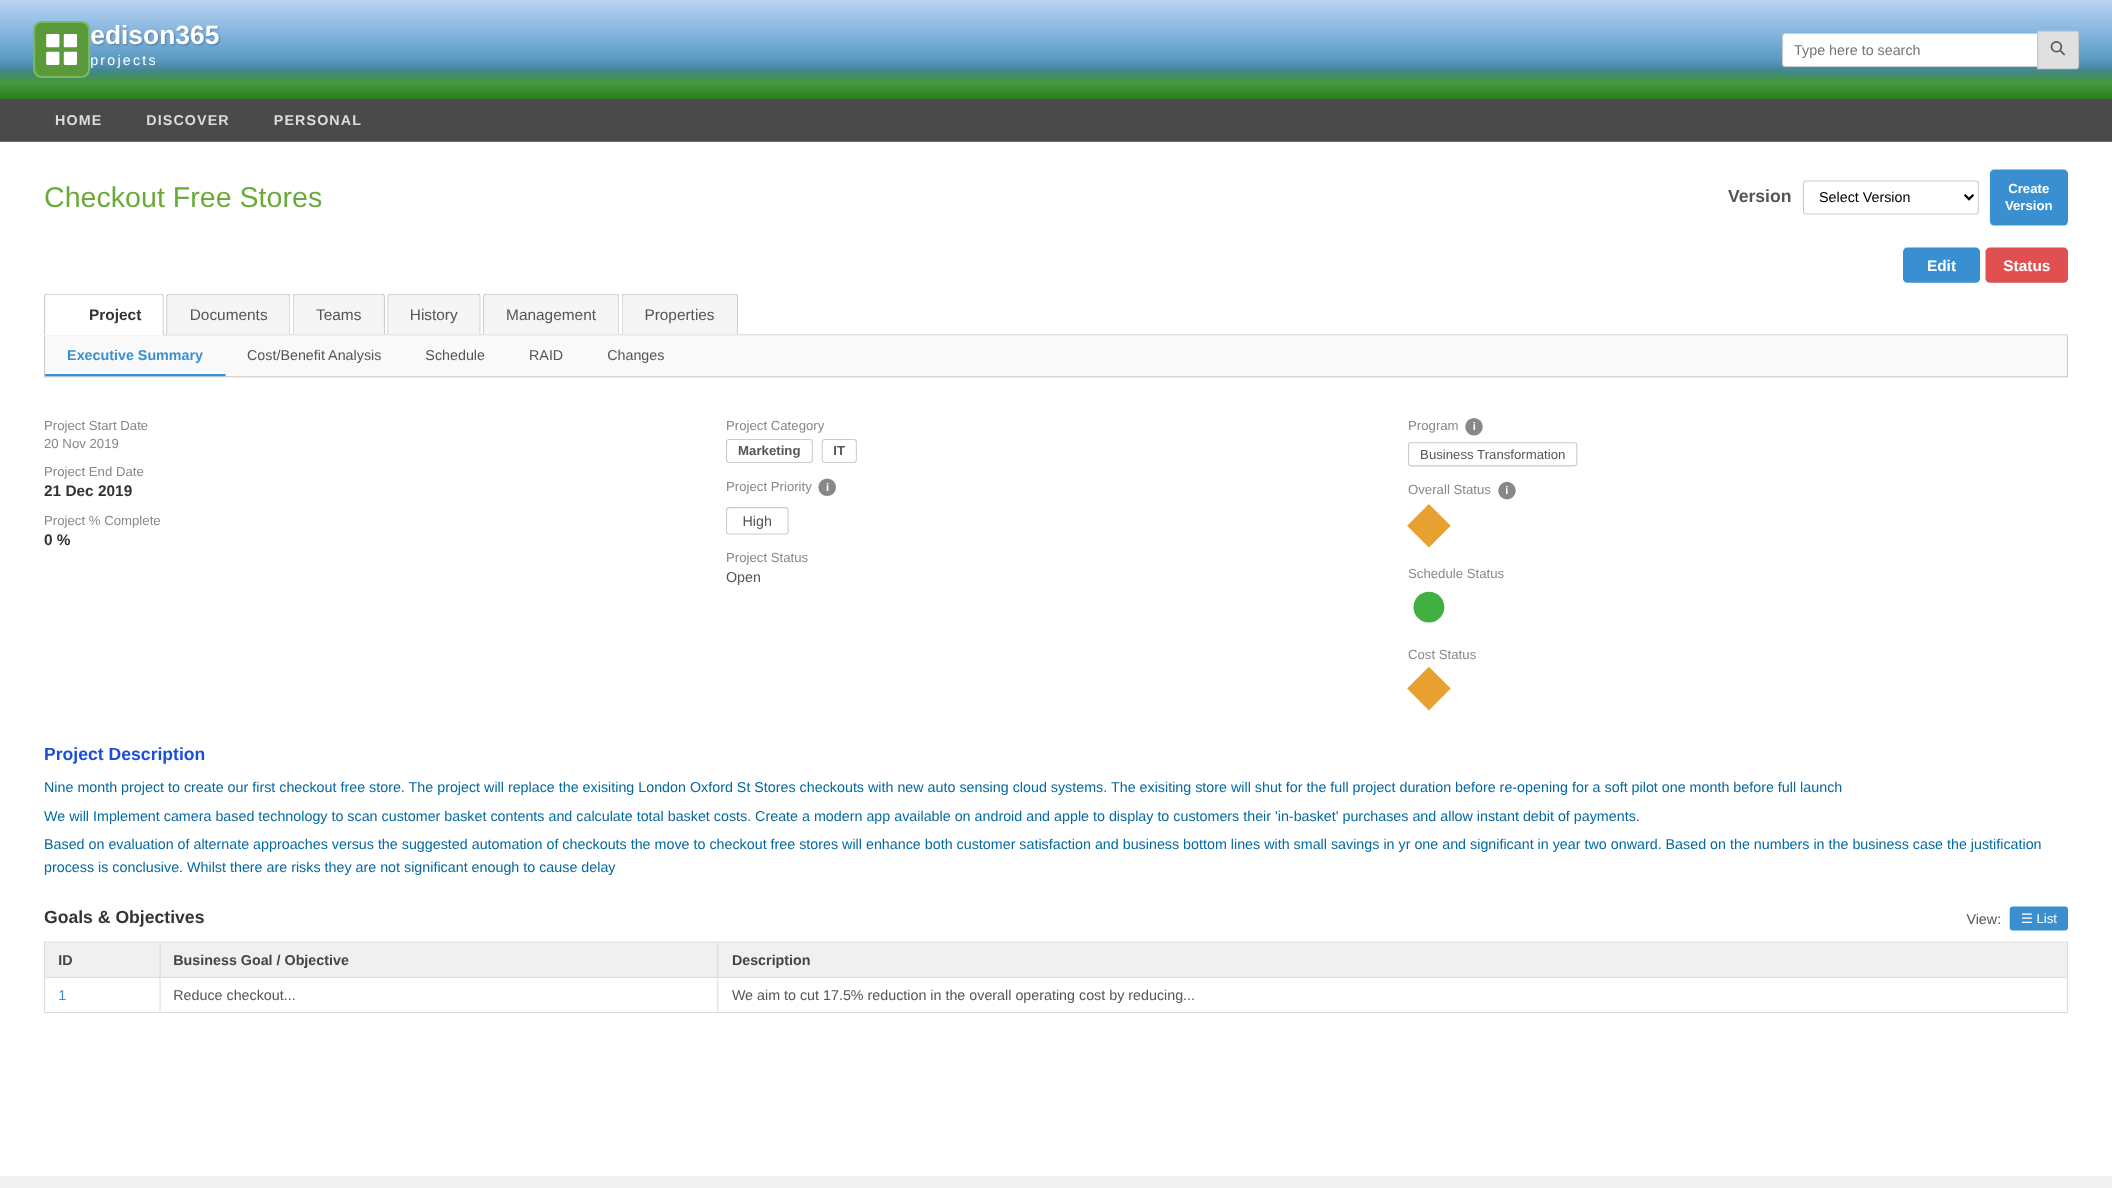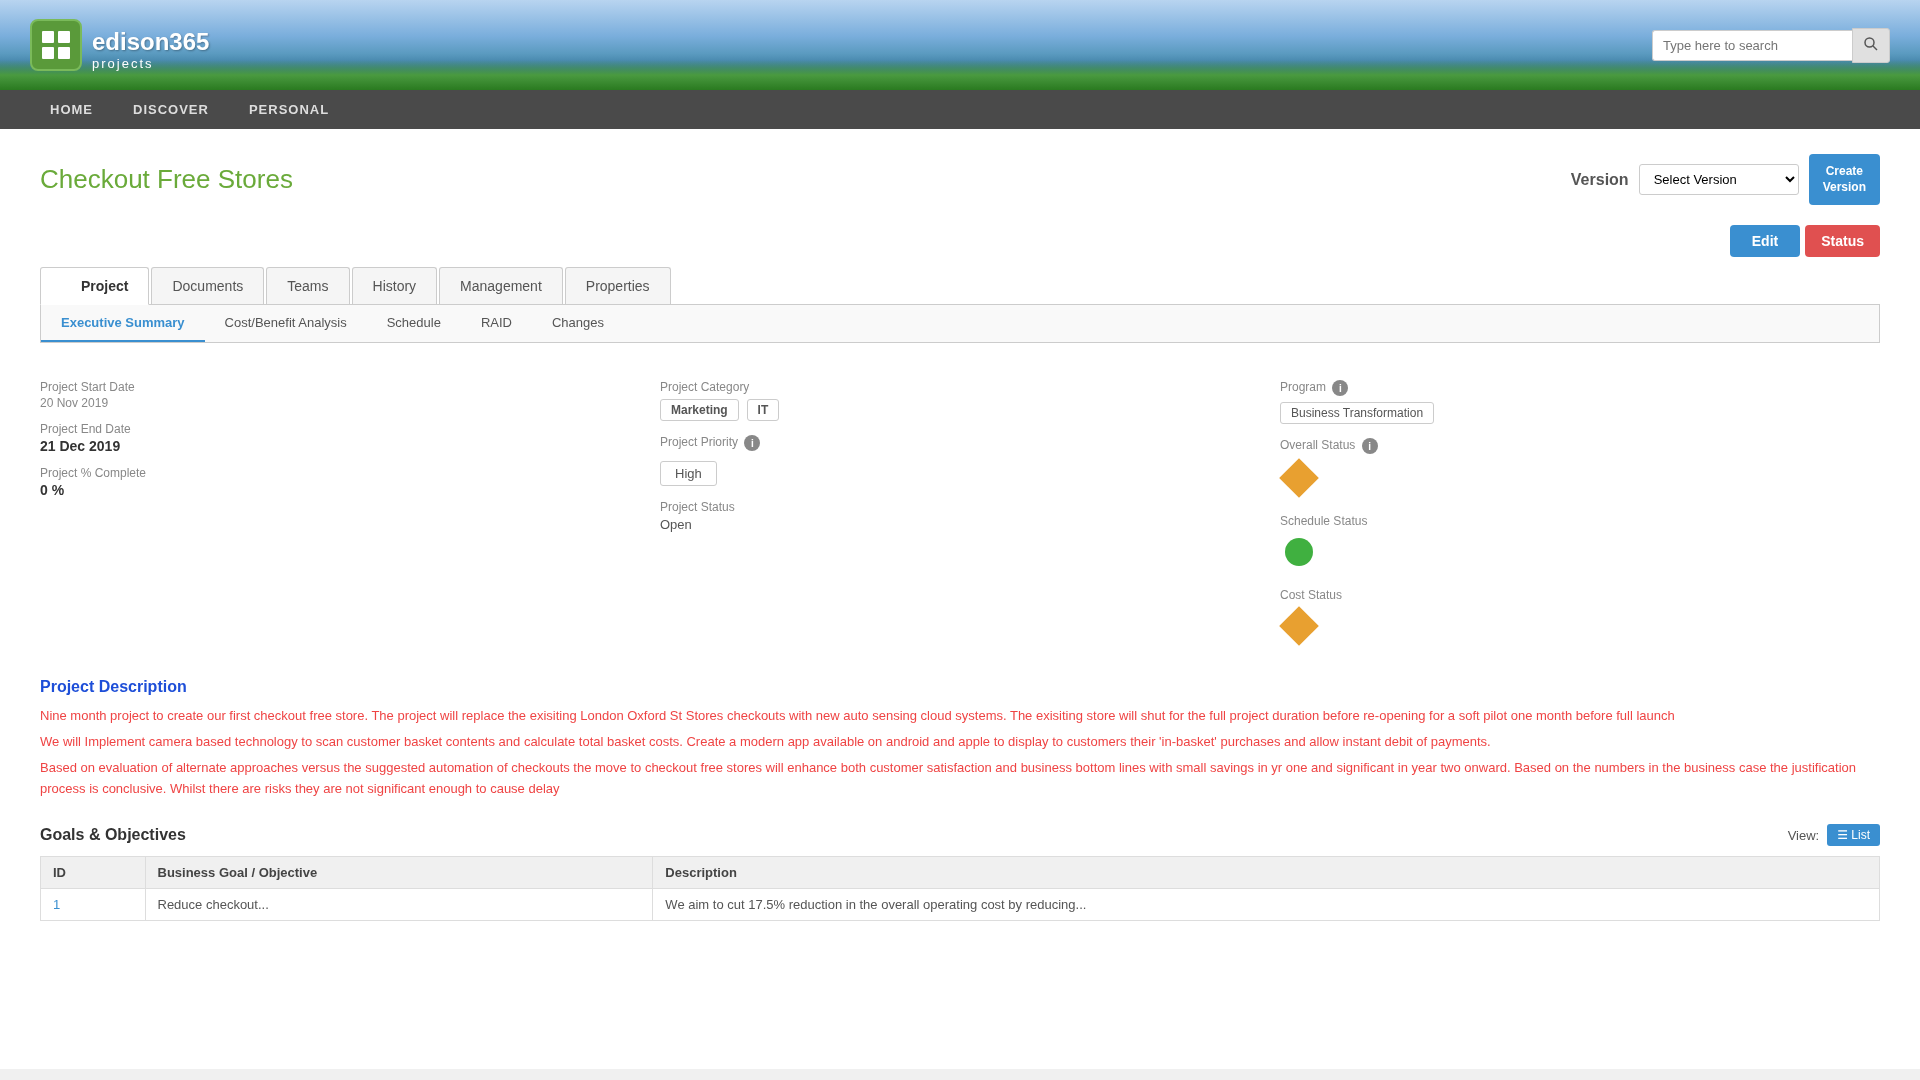--- a/index.html
+++ b/index.html
@@ -20,22 +20,21 @@
       content: '';
       position: absolute;
       bottom: 0;
       left: 0;
       right: 0;
       height: 30px;
       background: linear-gradient(180deg, transparent 0%, #4a9a40 50%, #2a7a20 100%);
     }
     .logo-area {
       display: flex;
-      align-items: flex-end;
-      gap: 10px;
+      align-items: flex-start;
       z-index: 1;
     }
     .logo-icon {
       width: 52px;
       height: 52px;
       background: #5a9a3a;
       border-radius: 8px;
       display: flex;
       align-items: center;
       justify-content: center;
@@ -44,21 +43,21 @@
     .logo-icon svg { width: 36px; height: 36px; }
     .logo-text { color: white; }
     .logo-text .brand { font-size: 24px; font-weight: bold; text-shadow: 1px 1px 2px rgba(0,0,0,0.3); }
     .logo-text .sub { font-size: 13px; letter-spacing: 2px; }
     .search-area {
       display: flex;
       align-items: center;
       z-index: 1;
     }
     .search-input {
-      width: 200px;
+      width: 232px;
       padding: 7px 10px;
       border: 1px solid #ccc;
       border-right: none;
       border-radius: 3px 0 0 3px;
       font-size: 13px;
       background: white;
     }
     .search-btn {
       padding: 7px 10px;
       background: #e0e0e0;
@@ -293,21 +292,21 @@
 
     
     .project-description h3 {
       font-size: 16px;
       color: #1d4ed8;
       margin-bottom: 10px;
       font-weight: bold;
     }
     .project-description p {
       font-size: 13px;
-      color: #ef4444;
+      color: #0369a1;
       line-height: 1.6;
       margin-bottom: 5px;
     }
 
     
     .goals-section {
       margin-top: 25px;
     }
     .goals-header {
       display: flex;

